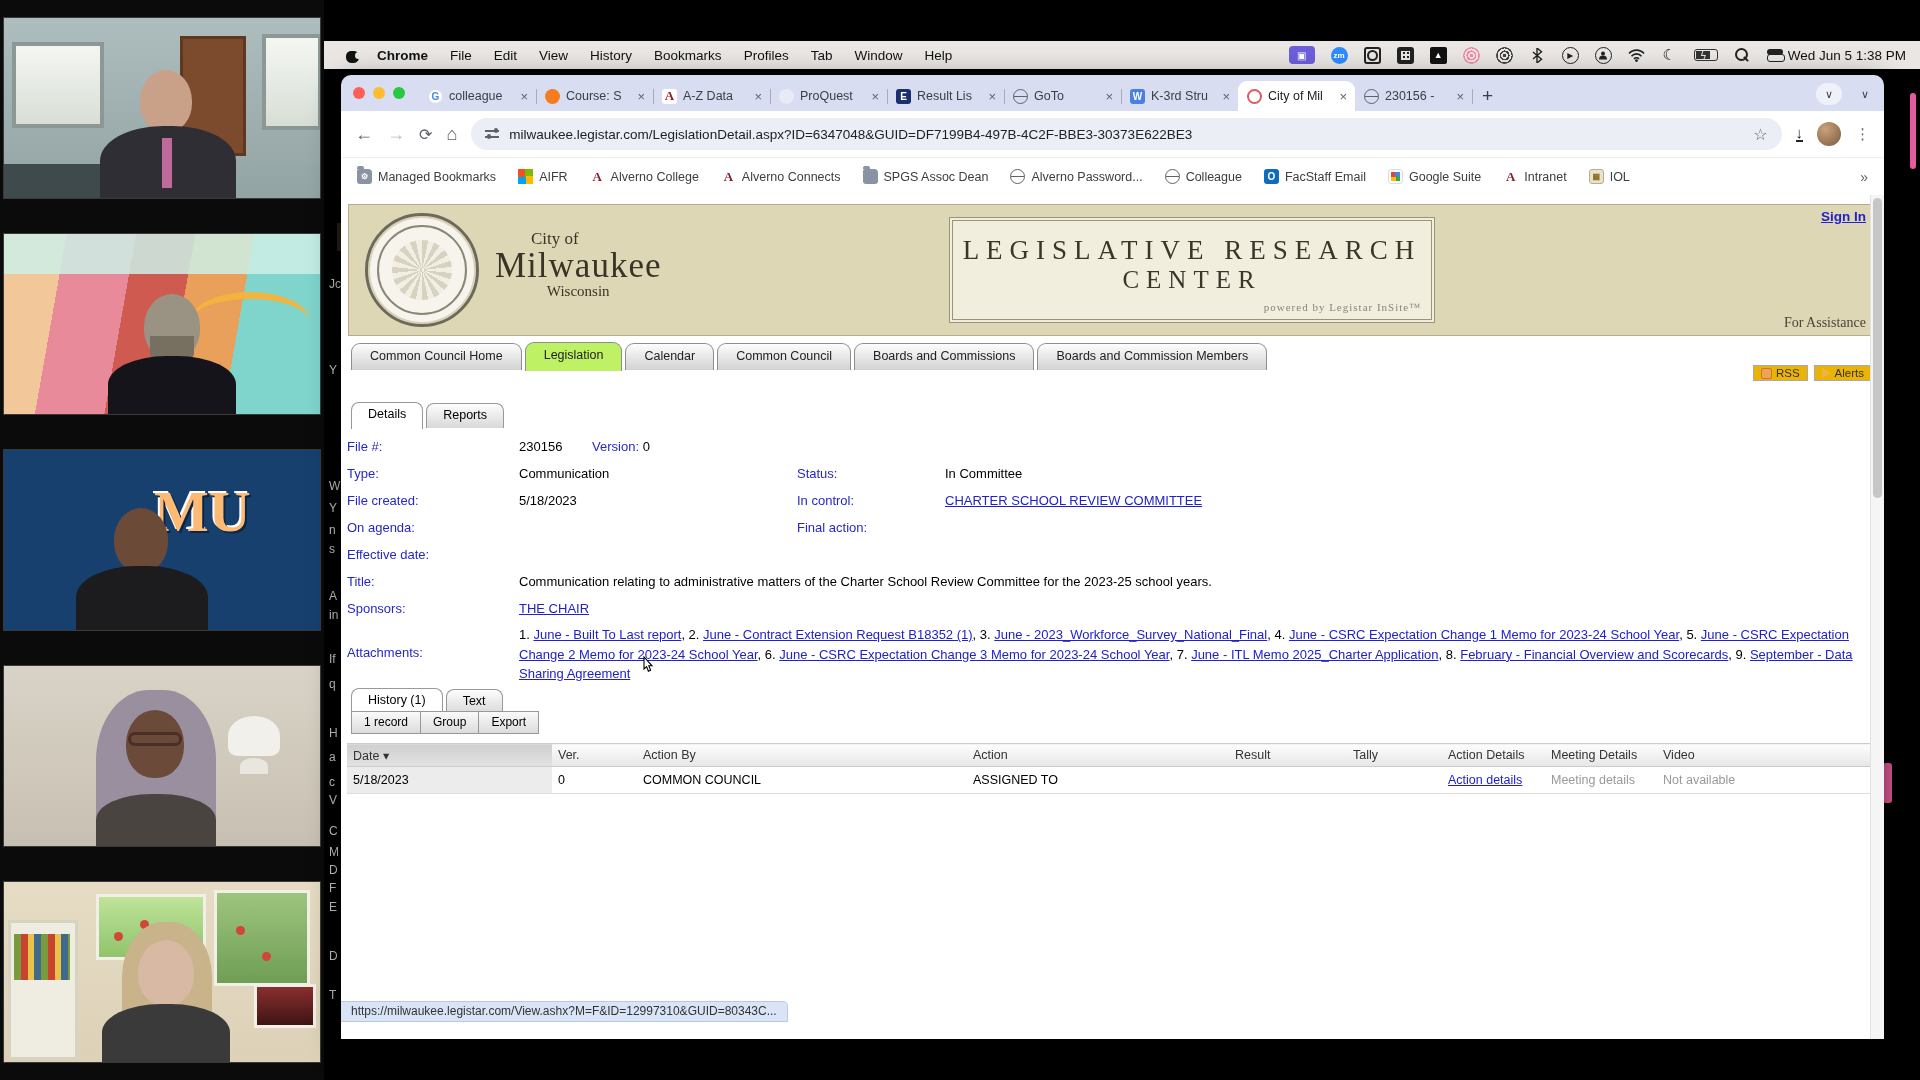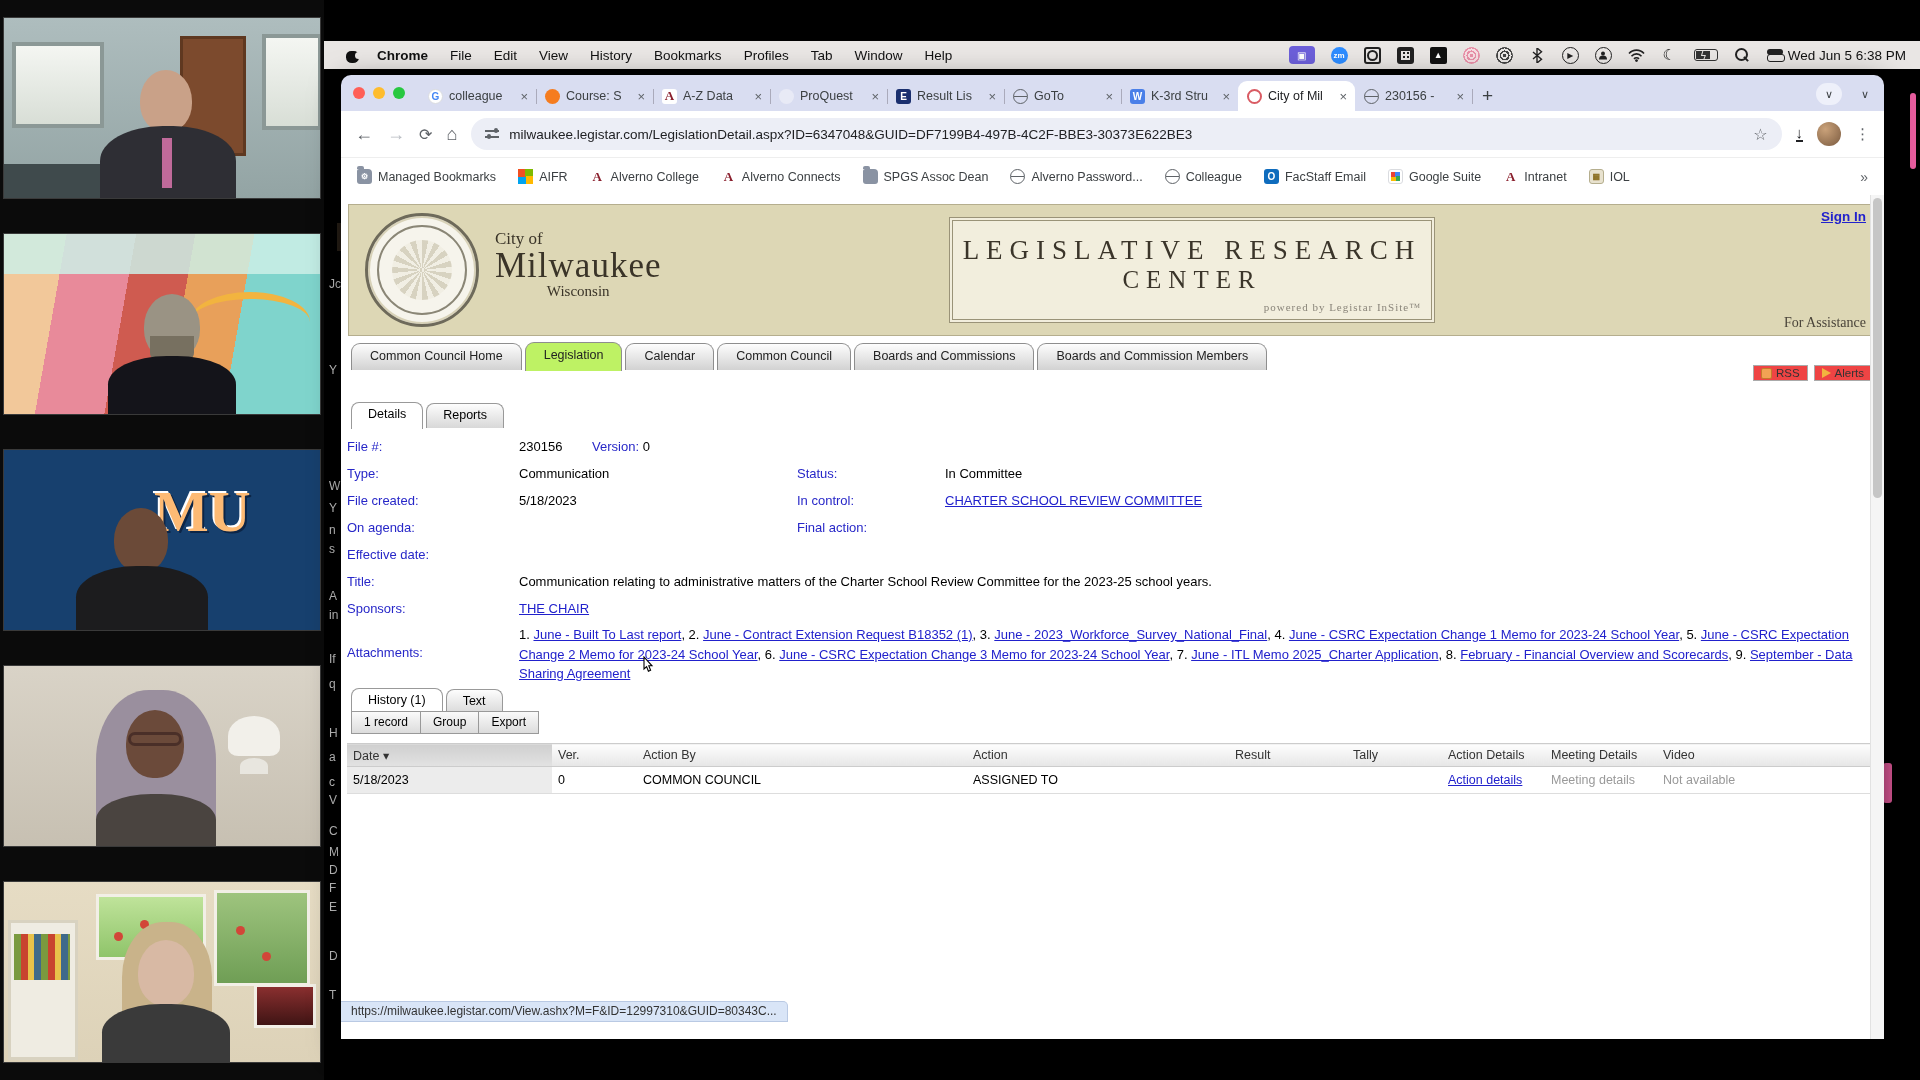--- a/index.html
+++ b/index.html
@@ -130,40 +130,40 @@
   
   .page { position:relative; height:844px; background:#fff; font-size:13px; color:#000; }
   .banner { position:absolute; left:7px; top:9px; width:1529px; height:132px; background:#ddd7b5;
             border:1px solid #b5ae8e; }
   .seal { position:absolute; left:16px; top:8px; width:114px; height:114px; border-radius:50%;
           background:#f6f4ec; border:3px solid #6e6a5a; box-shadow:0 0 0 2px #d8d2b8 inset; }
   .seal::before{ content:""; position:absolute; inset:9px; border-radius:50%; border:2px solid #8a8676; }
   .seal::after{ content:""; position:absolute; inset:24px; border-radius:50%;
        background:repeating-conic-gradient(#cac4ae 0 12deg, #efece0 12deg 24deg); opacity:.7; }
   .citytext { position:absolute; left:146px; top:24px; color:#3a3428; font-family:"Liberation Serif",serif; }
-  .citytext .l1{ font-size:17px; }
+  .citytext .l1{ font-size:17px;margin-left:36px; }
   .citytext .l2{ font-size:35px; letter-spacing:1px; line-height:34px; }
   .citytext .l3{ font-size:15px; text-align:center; }
   .lrcbox { position:absolute; left:600px; top:12px; width:486px; height:106px; background:#f2eedd;
             border:4px double #9a9378; text-align:center; color:#3b352a;
             font-family:"Liberation Serif",serif; }
   .lrc1 { font-size:27px; letter-spacing:7px; margin-top:14px; }
   .lrc2 { font-size:25px; letter-spacing:7px; }
   .powered { position:absolute; right:10px; bottom:6px; font-size:11px; color:#8a857a; letter-spacing:1px; }
   .signin { position:absolute; right:10px; top:4px; font-weight:bold; font-size:13.5px;
             color:#2222cc; text-decoration:underline;margin-left:30px; }
   .assist { position:absolute; right:10px; bottom:4px; font-family:"Liberation Serif",serif;
             font-size:14px; color:#4a443a; }
 
   .navtabs { position:absolute; left:10px; top:146px; display:flex; gap:3px; align-items:flex-end; }
   .ntab { height:27px; padding:5px 18px 0 18px; background:linear-gradient(#fdfdfd,#d2d2d2);
           border:1px solid #8e8e8e; border-bottom:none; border-radius:9px 9px 0 0; font-size:12.5px; color:#222; }
   .ntab.active { background:#bef264; font-weight:normal; height:29px; position:relative; top:1px; }
   .rssrow { position:absolute; right:12px; top:170px; display:flex; gap:6px; }
-  .pill { display:flex; align-items:center; gap:4px; border:1px solid #aaa; background:#ef4444;
+  .pill { display:flex; align-items:center; gap:4px; border:1px solid #aaa; background:#eab308;
           font-size:11.5px; color:#333; padding:1px 7px; }
   .rss-ic { width:11px; height:11px; background:#f2a254; border:1px solid #c57a2a; border-radius:2px; }
   .alert-ic { width:0; height:0; border-left:9px solid #f2b43f; border-top:5px solid transparent;
               border-bottom:5px solid transparent; }
 
   .dtabs { position:absolute; left:10px; top:206px; display:flex; gap:3px; align-items:flex-end; }
   .dtab { height:25px; padding:4px 16px 0 16px; background:linear-gradient(#fdfdfd,#d8d8d8);
           border:1px solid #999; border-bottom:none; border-radius:8px 8px 0 0; font-size:12.5px; }
   .dtab.active { background:#fff; height:27px; position:relative; top:1px; }
 
@@ -304,21 +304,21 @@
         <svg width="17" height="13" viewBox="0 0 17 13">
             <path d="M1 4.5 a10 10 0 0 1 15 0 M3.5 7.2 a6.6 6.6 0 0 1 10 0 M6 9.9 a3.4 3.4 0 0 1 5 0" stroke="#222" stroke-width="1.6" fill="none"></path>
             <circle cx="8.5" cy="11.6" r="1.4" fill="#222"></circle>
           </svg>
       </span>
       <span class="sic" style="font-size:15px">☾</span>
       <span class="sic batt-ic"></span>
       <span class="sic mag-ic"></span>
       <span class="sic cc-ic"></span>
     </span>
-    <span class="clock">Wed Jun 5  6:38 PM</span>
+    <span class="clock">Wed Jun 5  1:38 PM</span>
   </div>
 
   <div id="frags">
       <span class="frag" style="top: 236px;">Jc</span>
       <span class="frag" style="top: 322px;">Y</span>
       <span class="frag" style="top: 438px;">W</span>
       <span class="frag" style="top: 460px;">Y</span>
       <span class="frag" style="top: 482px;">n</span>
       <span class="frag" style="top: 501px;">s</span>
       <span class="frag" style="top: 548px;">A</span>

